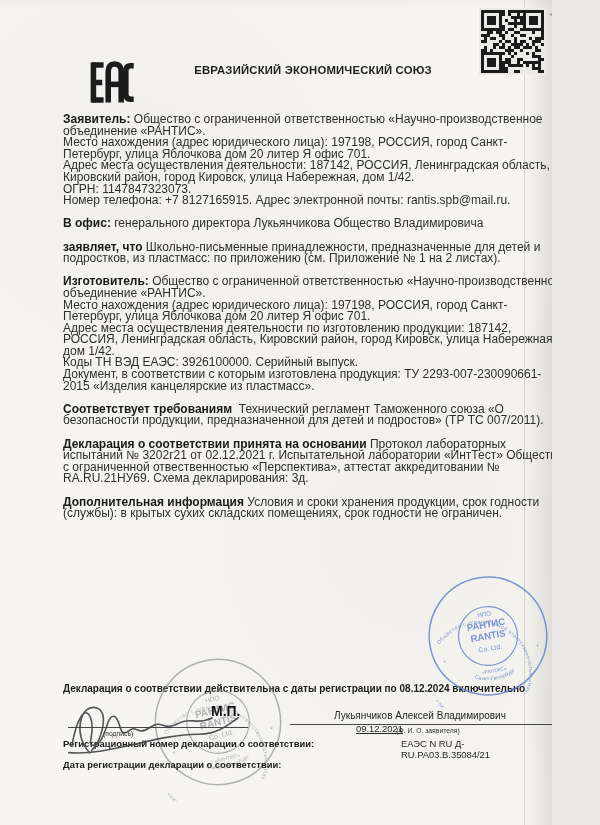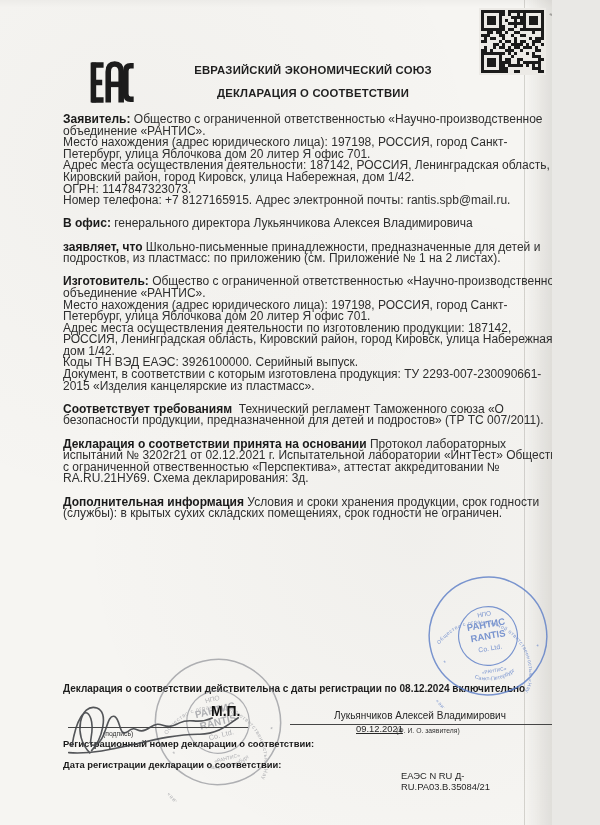--- a/index.html
+++ b/index.html
@@ -206,35 +206,34 @@
         <rect fill="#eceae6" x="45" y="3" width="15" height="15"></rect>
         <rect x="48" y="6" width="9" height="9"></rect>
         <rect x="0" y="42" width="21" height="21"></rect>
         <rect fill="#eceae6" x="3" y="45" width="15" height="15"></rect>
         <rect x="6" y="48" width="9" height="9"></rect>
       </g>
     </svg>
 
   <div class="titles">
     <div class="t1">ЕВРАЗИЙСКИЙ ЭКОНОМИЧЕСКИЙ СОЮЗ</div>
-    <div class="t2">ДЕКЛАРАЦИЯ О СООТВЕТСТВИИ</div>
   </div>
 
   <div class="bodytext">
 
     <div class="para">
       <div><b>Заявитель:</b> <span>Общество с ограниченной ответственностью «Научно-производственное объединение «РАНТИС».</span></div>
       <div>Место нахождения (адрес юридического лица): 197198, РОССИЯ, город Санкт-Петербург, улица Яблочкова дом 20 литер Я офис 701.</div>
       <div>Адрес места осуществления деятельности: 187142, РОССИЯ, Ленинградская область, Кировский район, город Кировск, улица Набережная, дом 1/42.</div>
       <div>ОГРН: 1147847323073.</div>
       <div>Номер телефона: +7 8127165915. Адрес электронной почты: rantis.spb@mail.ru.</div>
     </div>
 
     <div class="para">
-      <b>В офис:</b> <span>генерального директора Лукьянчикова Алексея Владимировича</span>
+      <b>В офис:</b> <span>генерального директора Лукьянчикова Общество Владимировича</span>
     </div>
 
     <div class="para">
       <b>заявляет, что</b> <span>Школьно-письменные принадлежности, предназначенные для детей и подростков, из пластмасс: по приложению (см. Приложение № 1 на 2 листах).</span>
     </div>
 
     <div class="para">
       <div><b>Изготовитель:</b> <span>Общество с ограниченной ответственностью «Научно-производственное объединение «РАНТИС».</span></div>
       <div>Место нахождения (адрес юридического лица): 197198, РОССИЯ, город Санкт-Петербург, улица Яблочкова дом 20 литер Я офис 701.</div>
       <div>Адрес места осуществления деятельности по изготовлению продукции: 187142, РОССИЯ, Ленинградская область, Кировский район, город Кировск, улица Набережная, дом 1/42.</div>
@@ -311,17 +310,17 @@
 
   <div class="sigline" style="left:68px;top:727px;width:180px;"></div>
   <div class="sigcap" style="left:103px;top:730px;">(подпись)</div>
   <div class="mp">М.П.</div>
 
   <div class="name">Лукьянчиков Алексей Владимирович</div>
   <div class="sigline" style="left:290px;top:724px;width:276px;"></div>
   <div class="sigcap capcenter" style="left:290px;top:727px;width:276px;">(Ф. И. О. заявителя)</div>
 
   <div class="reg-label" style="top:738px;">Регистрационный номер декларации о соответствии:</div>
-  <div class="reg-value" style="top:770px;padding-left:45px;">ЕАЭС N RU Д-RU.РА03.В.35084/21</div>
+  <div class="reg-value" style="top:738px;padding-left:45px;">ЕАЭС N RU Д-RU.РА03.В.35084/21</div>
   <div class="reg-label" style="top:759px;">Дата регистрации декларации о соответствии:</div>
   <div class="reg-value" style="top:723px;text-decoration:underline;">09.12.2021</div>
 
 </div>
 
 </body></html>

